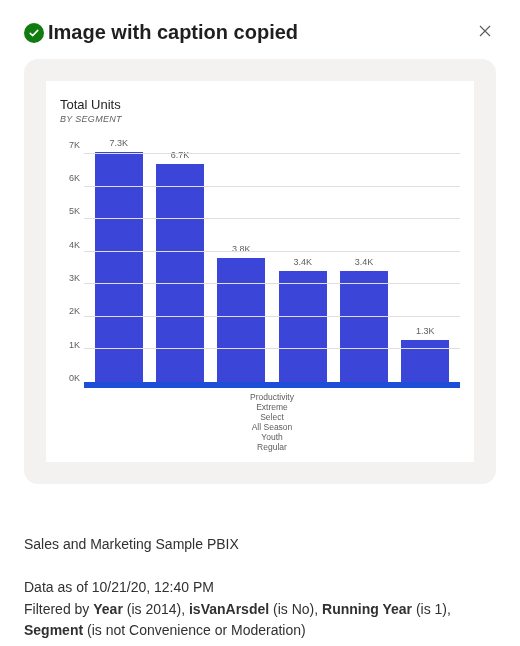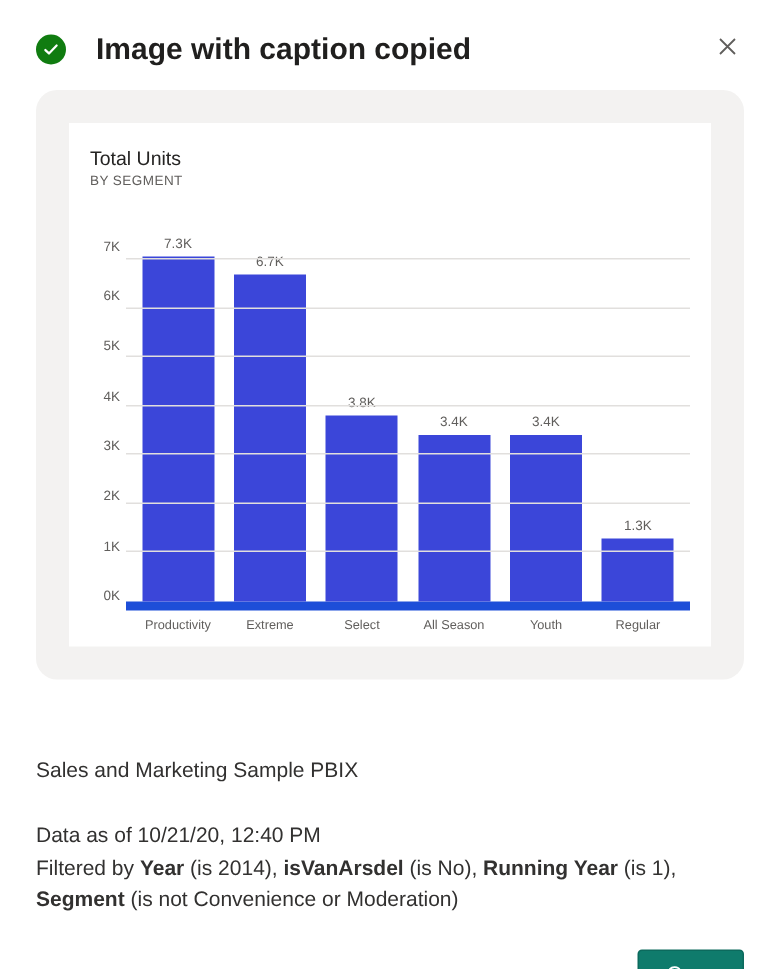--- a/index.html
+++ b/index.html
@@ -7,21 +7,21 @@
       margin: 0;
       padding: 20px 24px;
       font-family: "Segoe UI", -apple-system, sans-serif;
       background: #fff;
       width: 520px;
       color: #323130;
     }
     .header-row {
       display: flex;
       align-items: center;
-      gap: 20px;
+      gap: 4px;
       margin-bottom: 14px;
     }
     .check-circle {
       width: 20px;
       height: 20px;
       border-radius: 50%;
       background: #107c10;
       display: inline-flex;
       align-items: center;
       justify-content: center;
@@ -55,21 +55,22 @@
     }
     .chart-title {
       font-size: 13px;
       color: #252423;
       margin-bottom: 2px;
     }
     .chart-subtitle {
       font-size: 9px;
       color: #605e5c;
       letter-spacing: 0.3px;
-      margin-bottom: 32px;
+      margin-bottom: 14px;
+      font-style: italic;
     }
     .plot {
       position: relative;
       height: 250px;
       display: flex;
     }
     .yaxis {
       position: relative;
       width: 24px;
       height: 100%;
@@ -117,20 +118,21 @@
     .bar {
       width: 100%;
       max-width: 48px;
       background: #3b46d9;
     }
     .xaxis {
       display: flex;
       margin-left: 24px;
       padding: 4px 4px 0 4px;
       justify-content: space-around;
+      flex-direction: column;
     }
     .xtick {
       flex: 1;
       text-align: center;
       font-size: 8.5px;
       color: #605e5c;
       padding: 0 2px;
       white-space: nowrap;
     }
     .caption {

